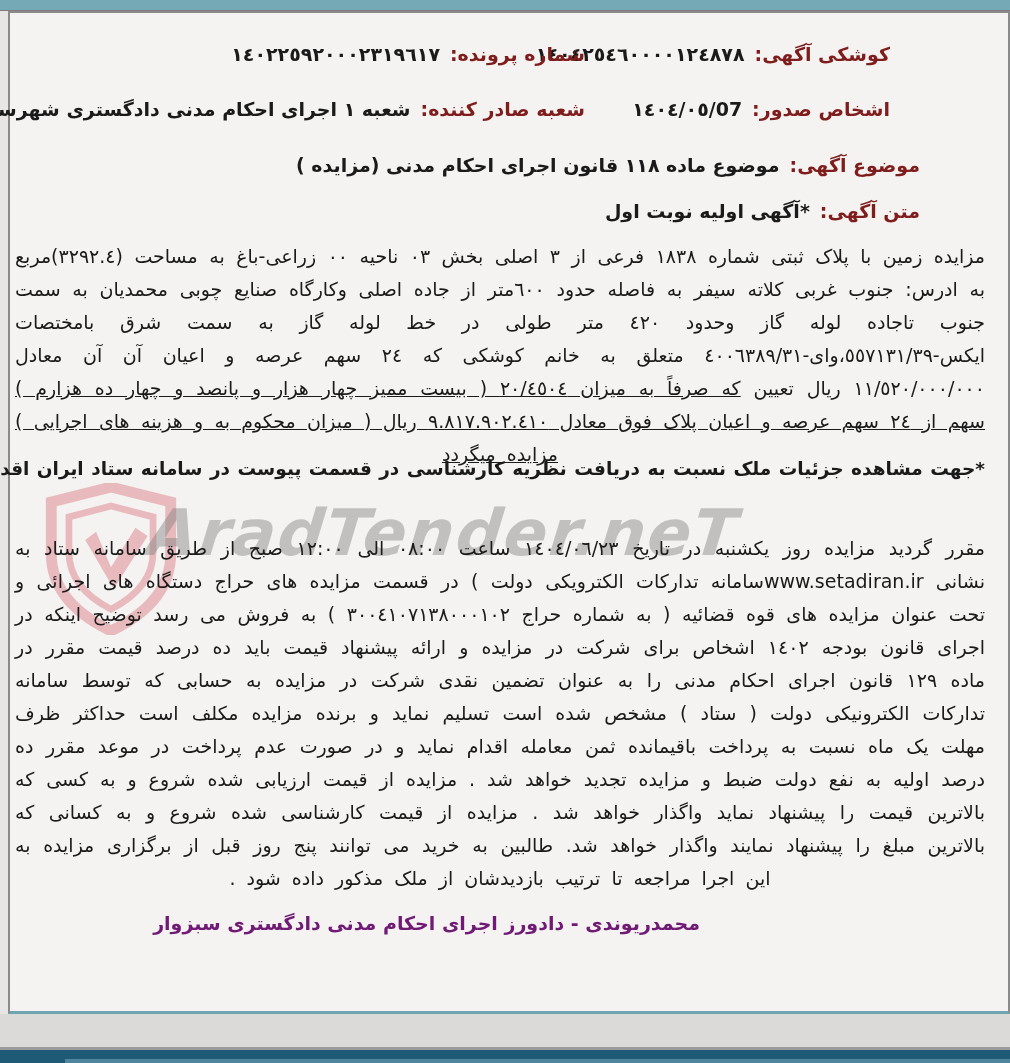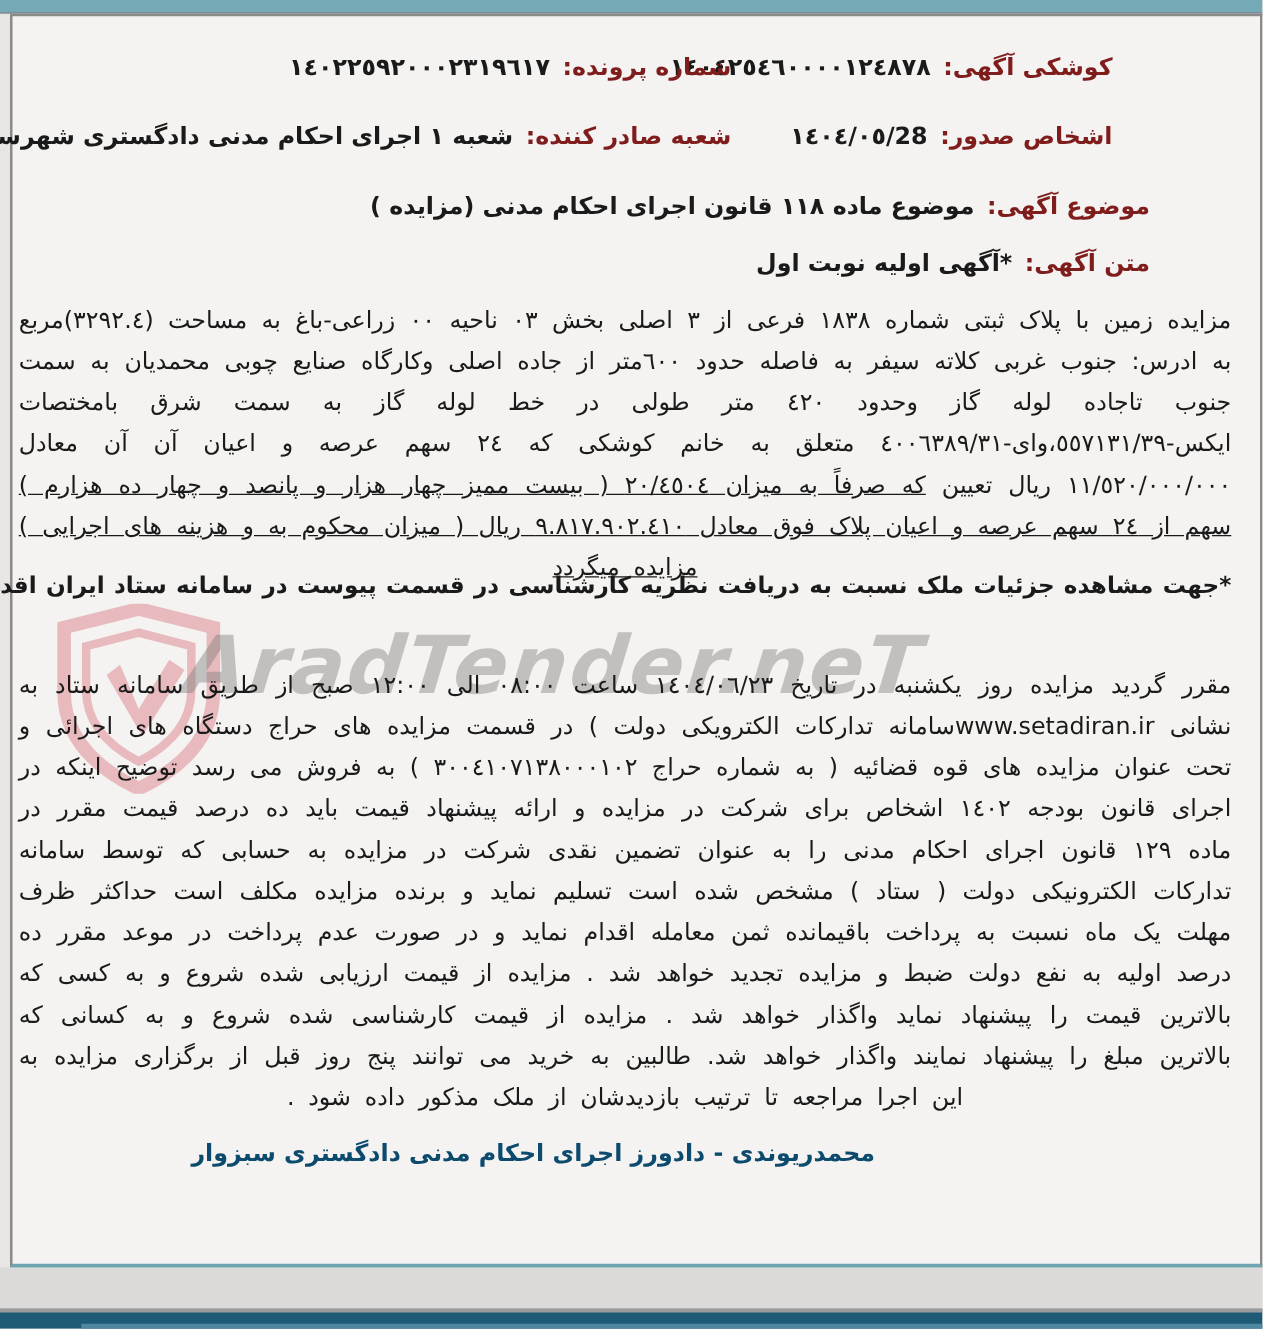--- a/index.html
+++ b/index.html
@@ -47,21 +47,21 @@
     white-space:normal;
   }
   .para .underline{text-decoration:underline;}
   .para-center{
     position:absolute;left:15px;right:25px;z-index:2;
     direction:rtl;color:#1A1A1A;font-weight:bold;
     font-size:18.5px;line-height:33px;word-spacing:1px;
     text-align:center;white-space:nowrap;
   }
   .signature{
-    position:absolute;z-index:2;direction:rtl;color:#0c4a6e;
+    position:absolute;z-index:2;direction:rtl;color:#701a75;
     font-weight:bold;font-size:19px;white-space:nowrap;
   }
   
   .taskbar{
     position:absolute;left:0;bottom:0;width:1010px;height:13px;
     background:#1E5A76;border-top:3px solid #9B9B9B;
   }
   .taskbar-light{
     position:absolute;left:65px;right:0;bottom:0;height:4px;
     background:#4E86A0;
@@ -83,21 +83,21 @@
   <div class="wm-text">AradTender.neT</div>
 </div>
 
 <div class="txt" style="top:42px;right:120px">
   <span class="lbl">کوشکی آگهی:</span><span>١٤٠٤٢٥٤٦٠٠٠٠١٢٤٨٧٨</span>
 </div>
 <div class="txt" style="top:42px;right:425px">
   <span class="lbl">شماره پرونده:</span><span>١٤٠٢٢٥٩٢٠٠٠٢٣١٩٦١٧</span>
 </div>
 <div class="txt" style="top:97px;right:120px">
-  <span class="lbl">اشخاص صدور:</span><span>١٤٠٤/٠٥/28</span>
+  <span class="lbl">اشخاص صدور:</span><span>١٤٠٤/٠٥/07</span>
 </div>
 <div class="txt" style="top:97px;right:425px">
   <span class="lbl">شعبه صادر کننده:</span><span>شعبه ١ اجرای احکام مدنی دادگستری شهرستان سبزوار</span>
 </div>
 <div class="txt" style="top:153px;right:90px">
   <span class="lbl">موضوع آگهی:</span><span>موضوع ماده ١١٨ قانون اجرای احکام مدنی (مزایده )</span>
 </div>
 <div class="txt" style="top:199px;right:90px">
   <span class="lbl">متن آگهی:</span><span>*آگهی اولیه نوبت اول</span>
 </div>

